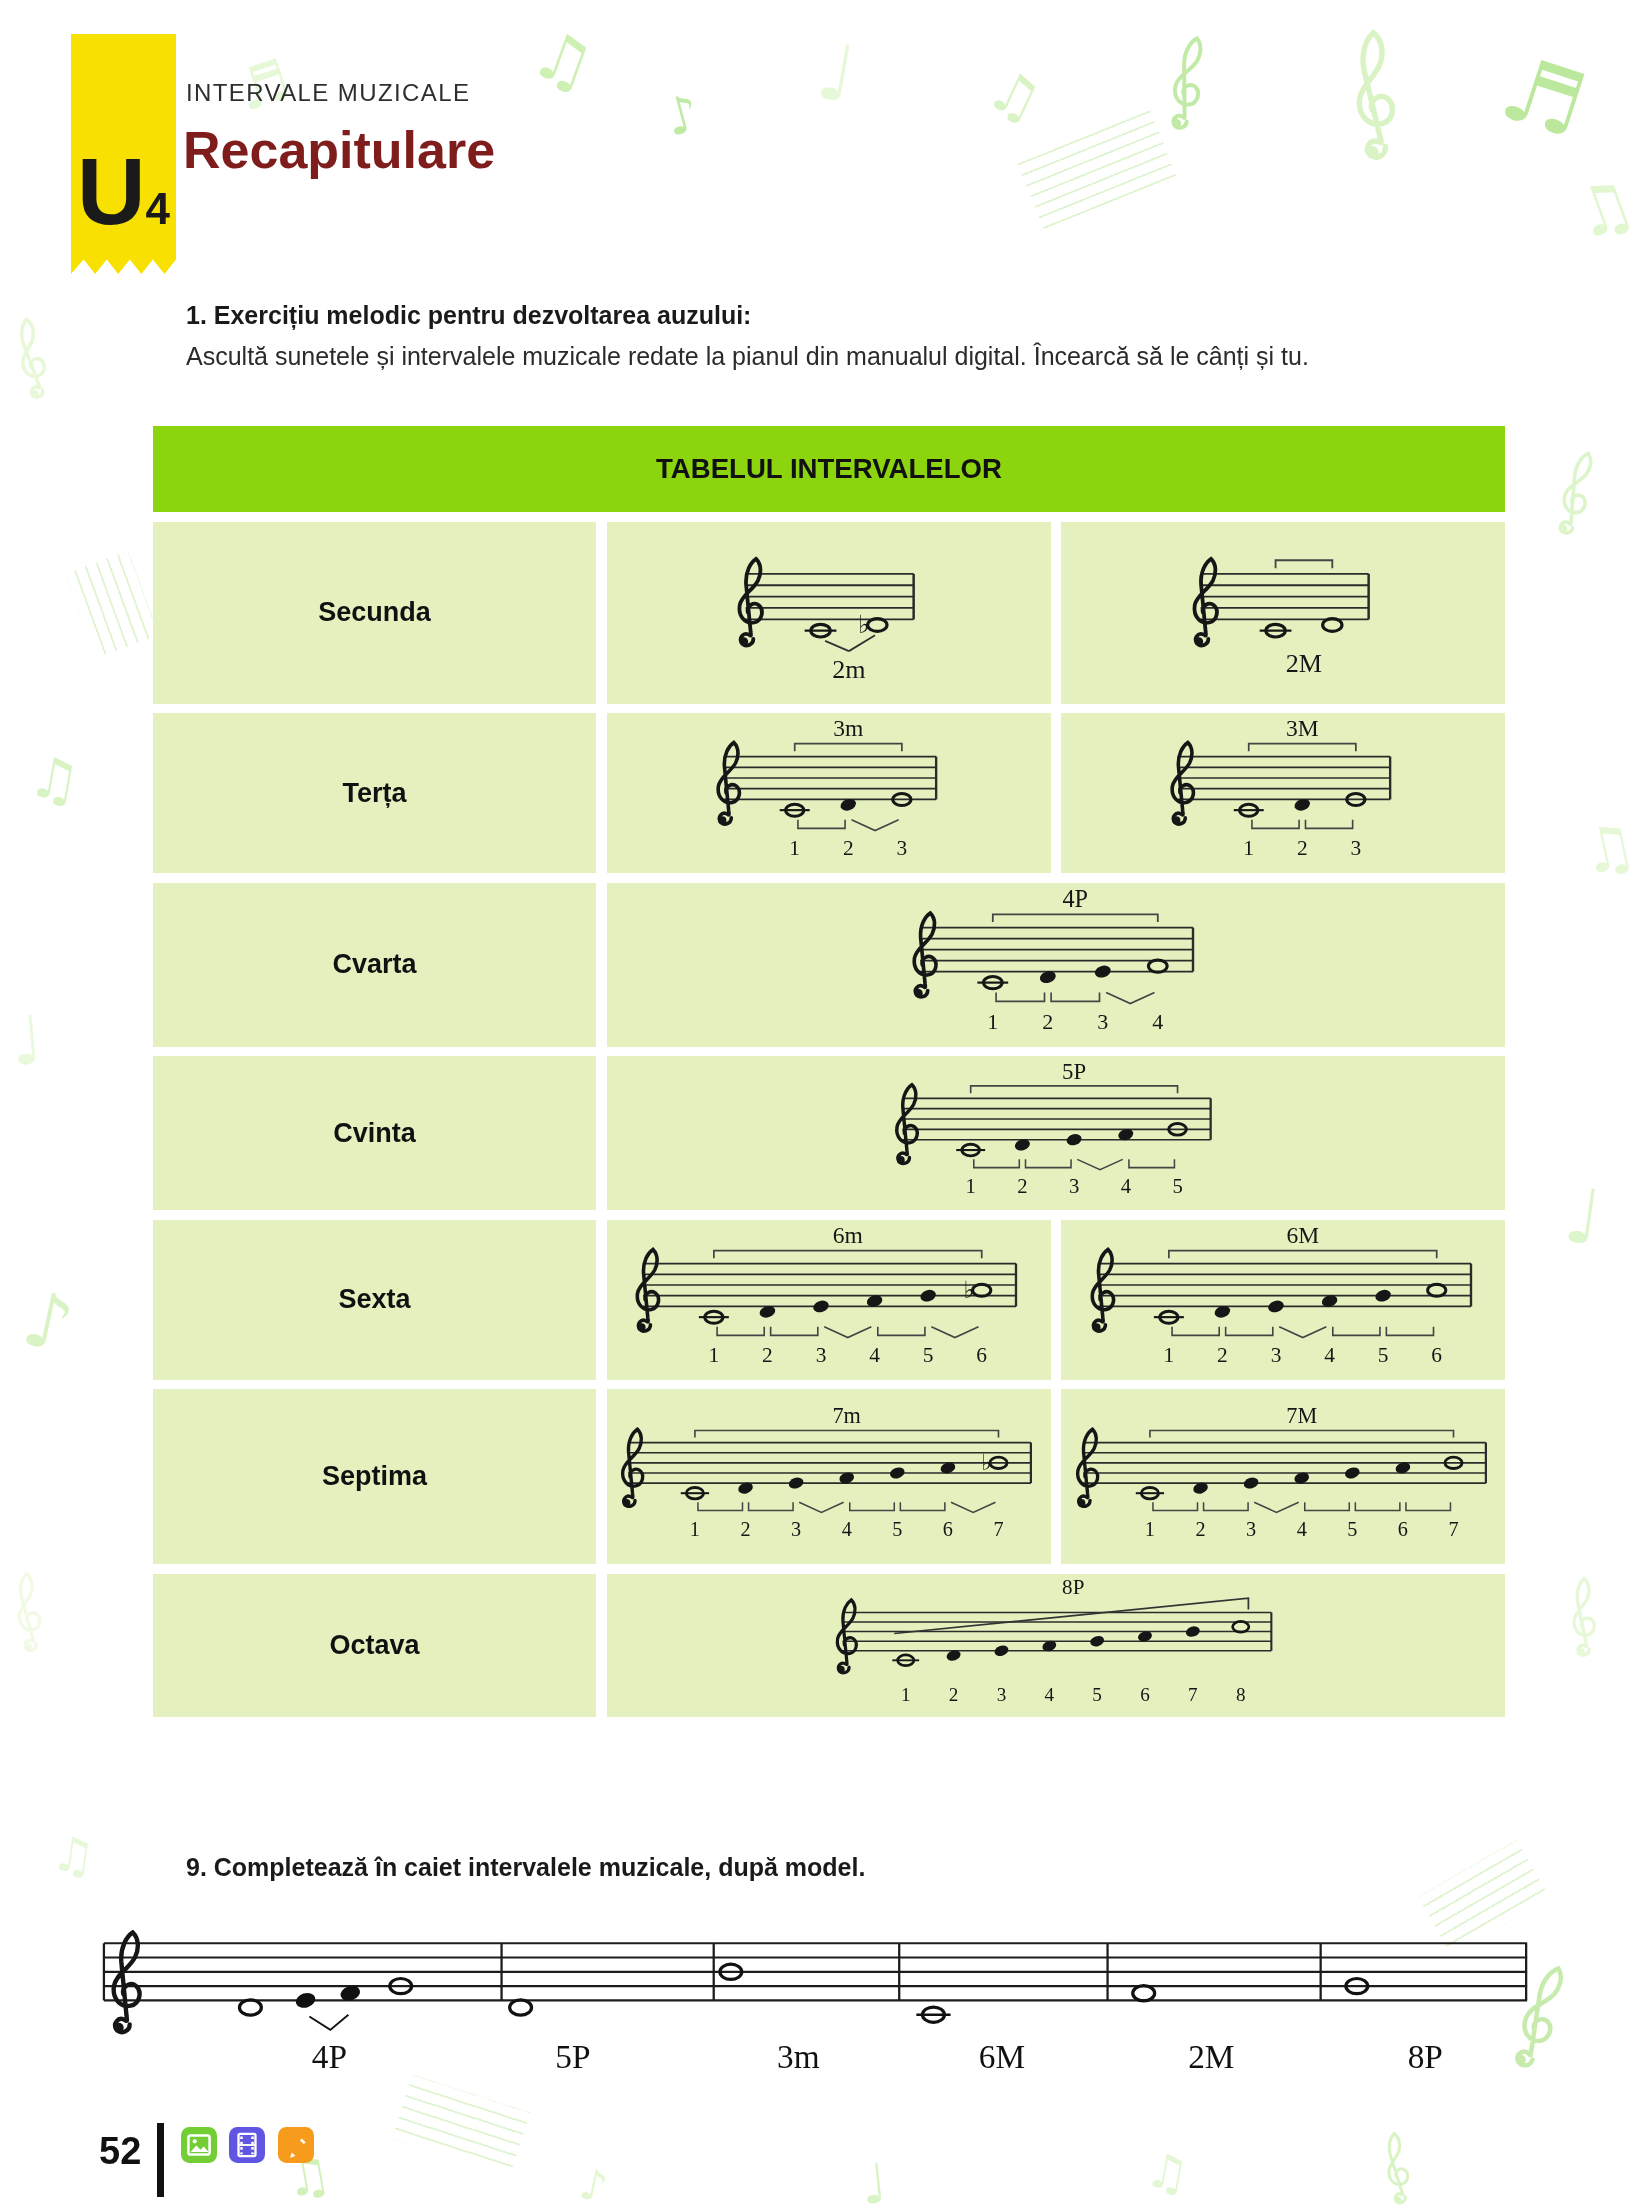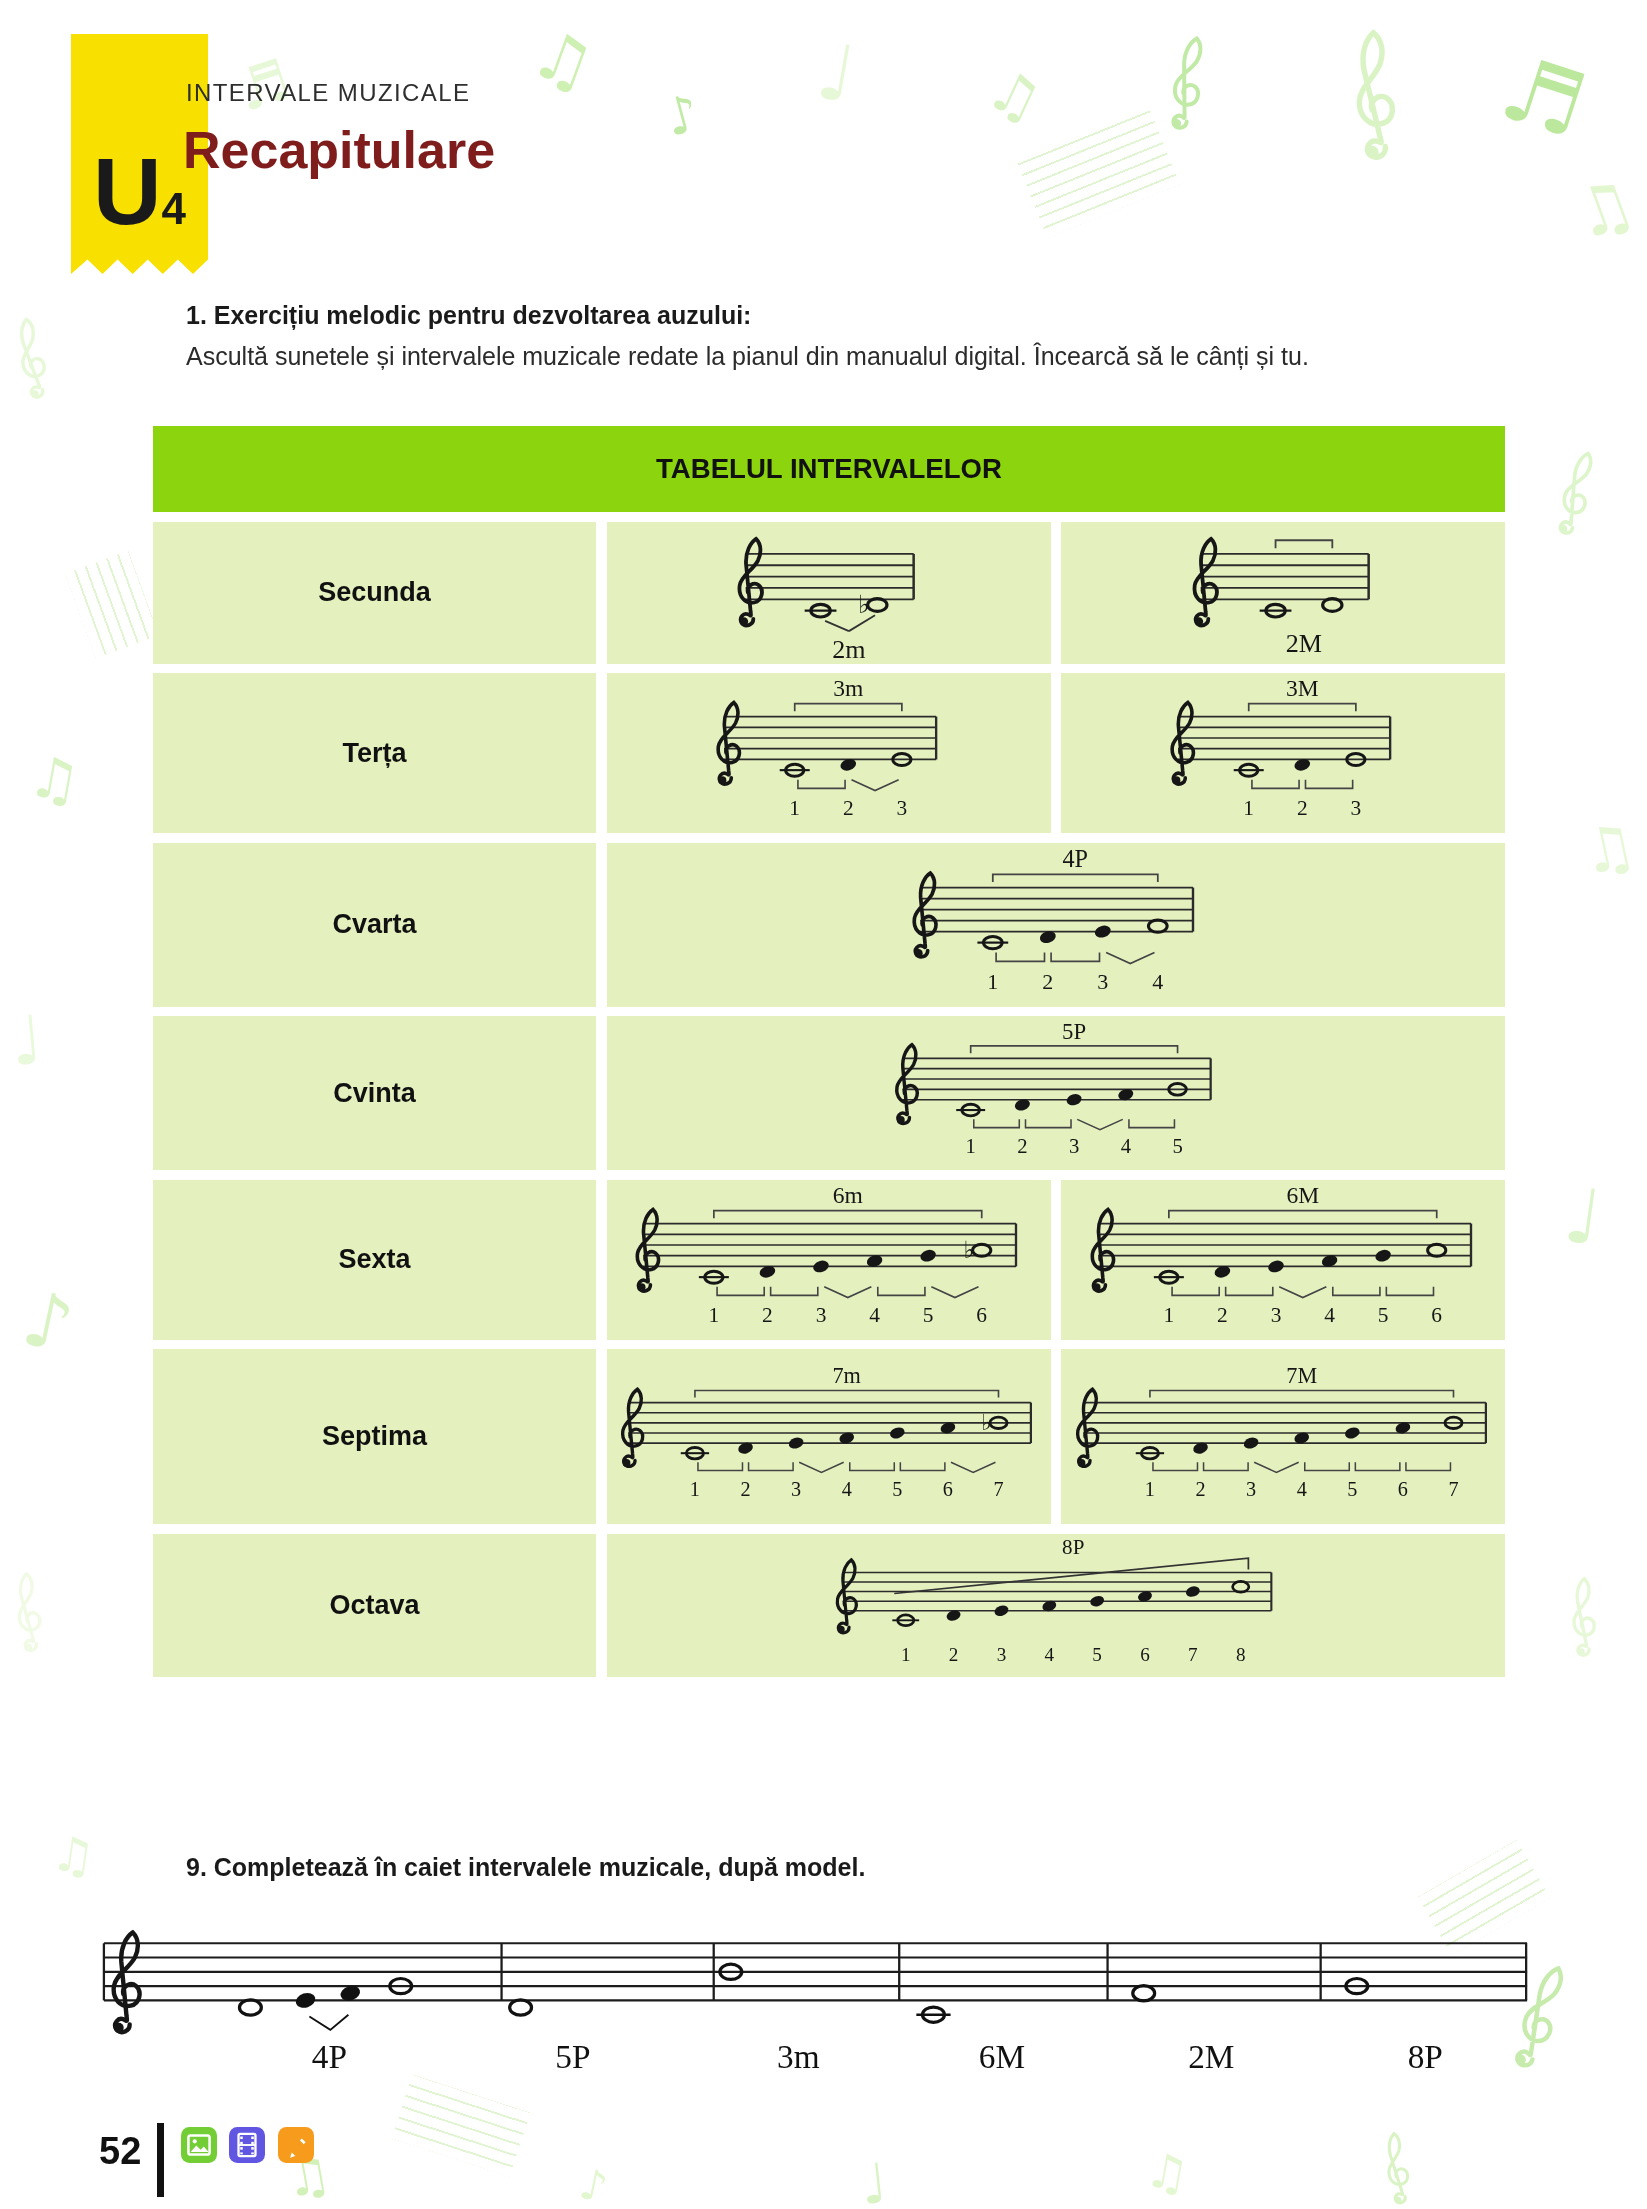--- a/index.html
+++ b/index.html
@@ -6,21 +6,21 @@
   .page{position:relative;width:1647px;height:2209px;background:#ffffff;overflow:hidden;
         font-family:"Liberation Sans",sans-serif;color:#1a1a1a;}
   
   .decor-layer{position:absolute;inset:0;z-index:0;pointer-events:none;}
   .decor-note{position:absolute;font-family:"DejaVu Sans",sans-serif;line-height:1;}
   .decor-clef{position:absolute;}
   .decor-staff{position:absolute;opacity:.33;}
   .content{position:absolute;inset:0;z-index:1;}
   
   .ribbon{position:absolute;left:71px;top:34px;width:105px;height:240px;background:#f8e100;
-          clip-path:polygon(0 0,100% 0,100% 94%,89% 100%,78% 94%,67% 100%,56% 94%,45% 100%,34% 94%,23% 100%,12% 94%,0 100%);padding-left:32px;}
+          clip-path:polygon(0 0,100% 0,100% 94%,89% 100%,78% 94%,67% 100%,56% 94%,45% 100%,34% 94%,23% 100%,12% 94%,0 100%);}
   .unit-txt{position:absolute;left:0;right:0;bottom:40px;text-align:center;font-weight:700;}
   .unit-letter{font-size:95px;line-height:.8;}
   .unit-number{font-size:44px;font-weight:700;}
   .kicker{position:absolute;left:186px;top:79px;font-size:24px;letter-spacing:1.4px;color:#2e2e2e;font-weight:400;}
   .title{position:absolute;left:183px;top:120px;font-size:52px;font-weight:800;color:#7f1d1d;}
   
   .ex1-heading{position:absolute;left:186px;top:301px;font-size:25px;font-weight:700;}
   .ex1-body{position:absolute;left:186px;top:342px;font-size:25px;font-weight:400;color:#2b2b2b;width:1379px;}
   
   .tabel{position:absolute;left:153px;top:426px;width:1352px;}
@@ -111,21 +111,21 @@
     </div>
     <div class="kicker">INTERVALE MUZICALE</div>
     <div class="title">Recapitulare</div>
 
     <div class="ex1-heading">1. Exercițiu melodic pentru dezvoltarea auzului:</div>
     <div class="ex1-body">Ascultă sunetele și intervalele muzicale redate la pianul din manualul digital. Încearcă să le cânți și tu.</div>
 
     <div class="tabel">
       <div class="tabel-header">TABELUL INTERVALELOR</div>
       <div id="tabel-rows">
-          <div class="t-row" style="height: 142px;">
+          <div class="t-row" style="height: 182px;">
             <div class="t-name">Secunda</div>
             <div class="t-cells">
               <div class="t-cell">
                 <svg viewBox="0 0 170 140" class="staff" width="193" height="159">
                   <line x1="12" y1="36" x2="160" y2="36" stroke="#2b2b2b" stroke-width="1.6"></line>
                   <line x1="12" y1="46" x2="160" y2="46" stroke="#2b2b2b" stroke-width="1.6"></line>
                   <line x1="12" y1="56" x2="160" y2="56" stroke="#2b2b2b" stroke-width="1.6"></line>
                   <line x1="12" y1="66" x2="160" y2="66" stroke="#2b2b2b" stroke-width="1.6"></line>
                   <line x1="12" y1="76" x2="160" y2="76" stroke="#2b2b2b" stroke-width="1.6"></line>
                   <line x1="160" y1="36" x2="160" y2="76" stroke="#2b2b2b" stroke-width="2.2"></line>

